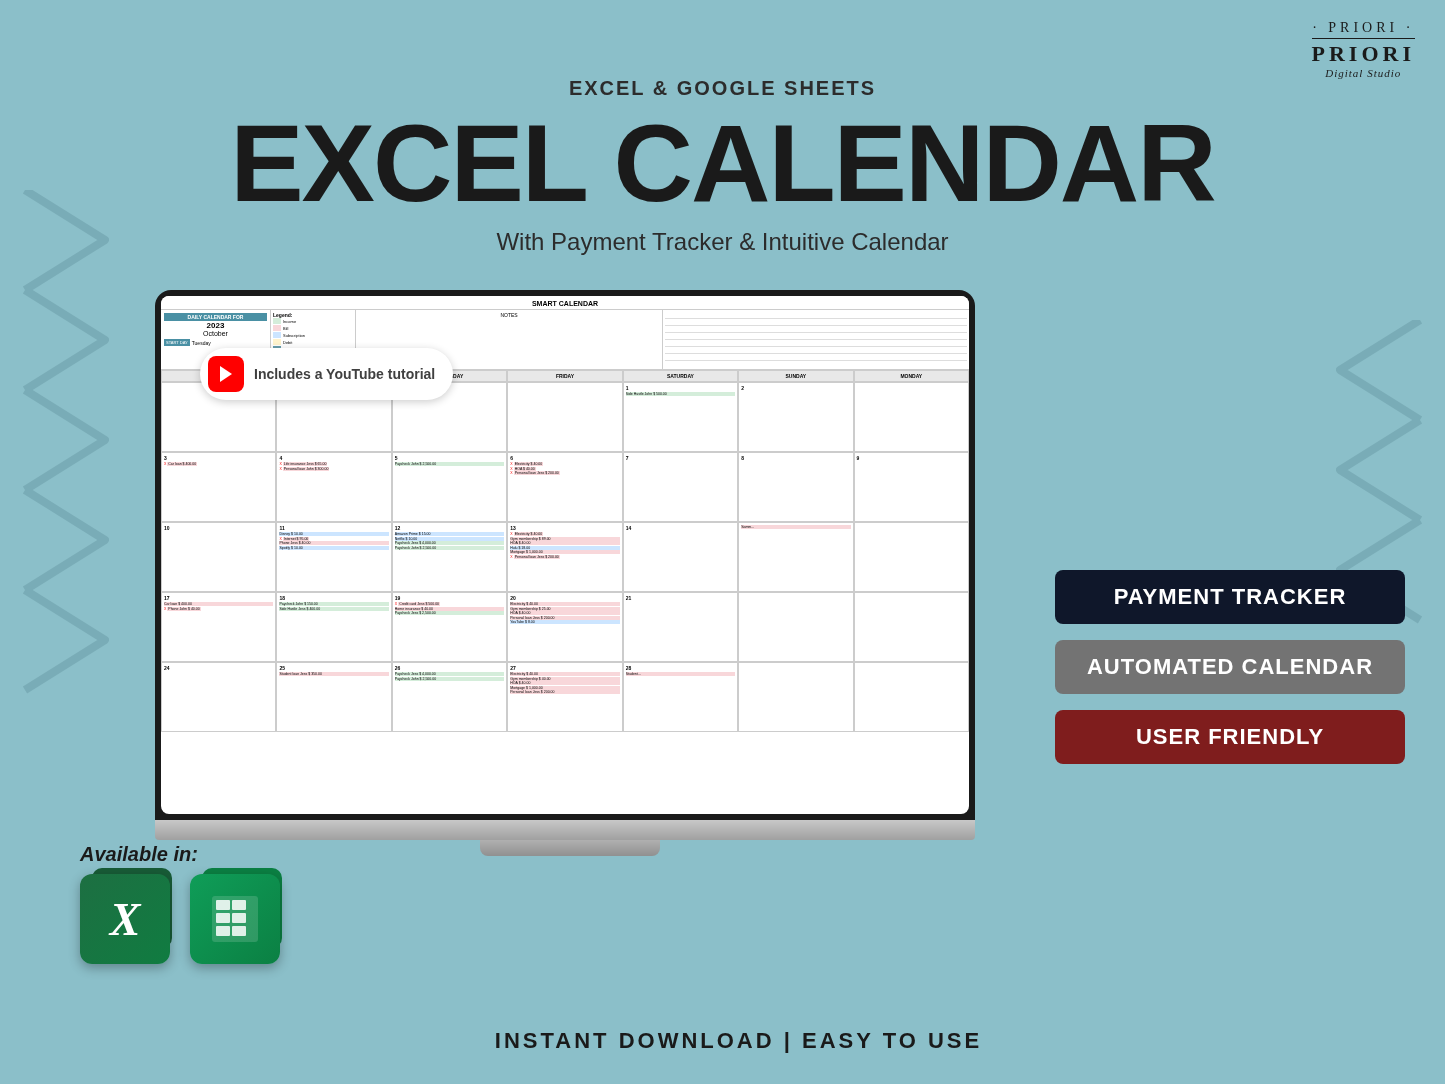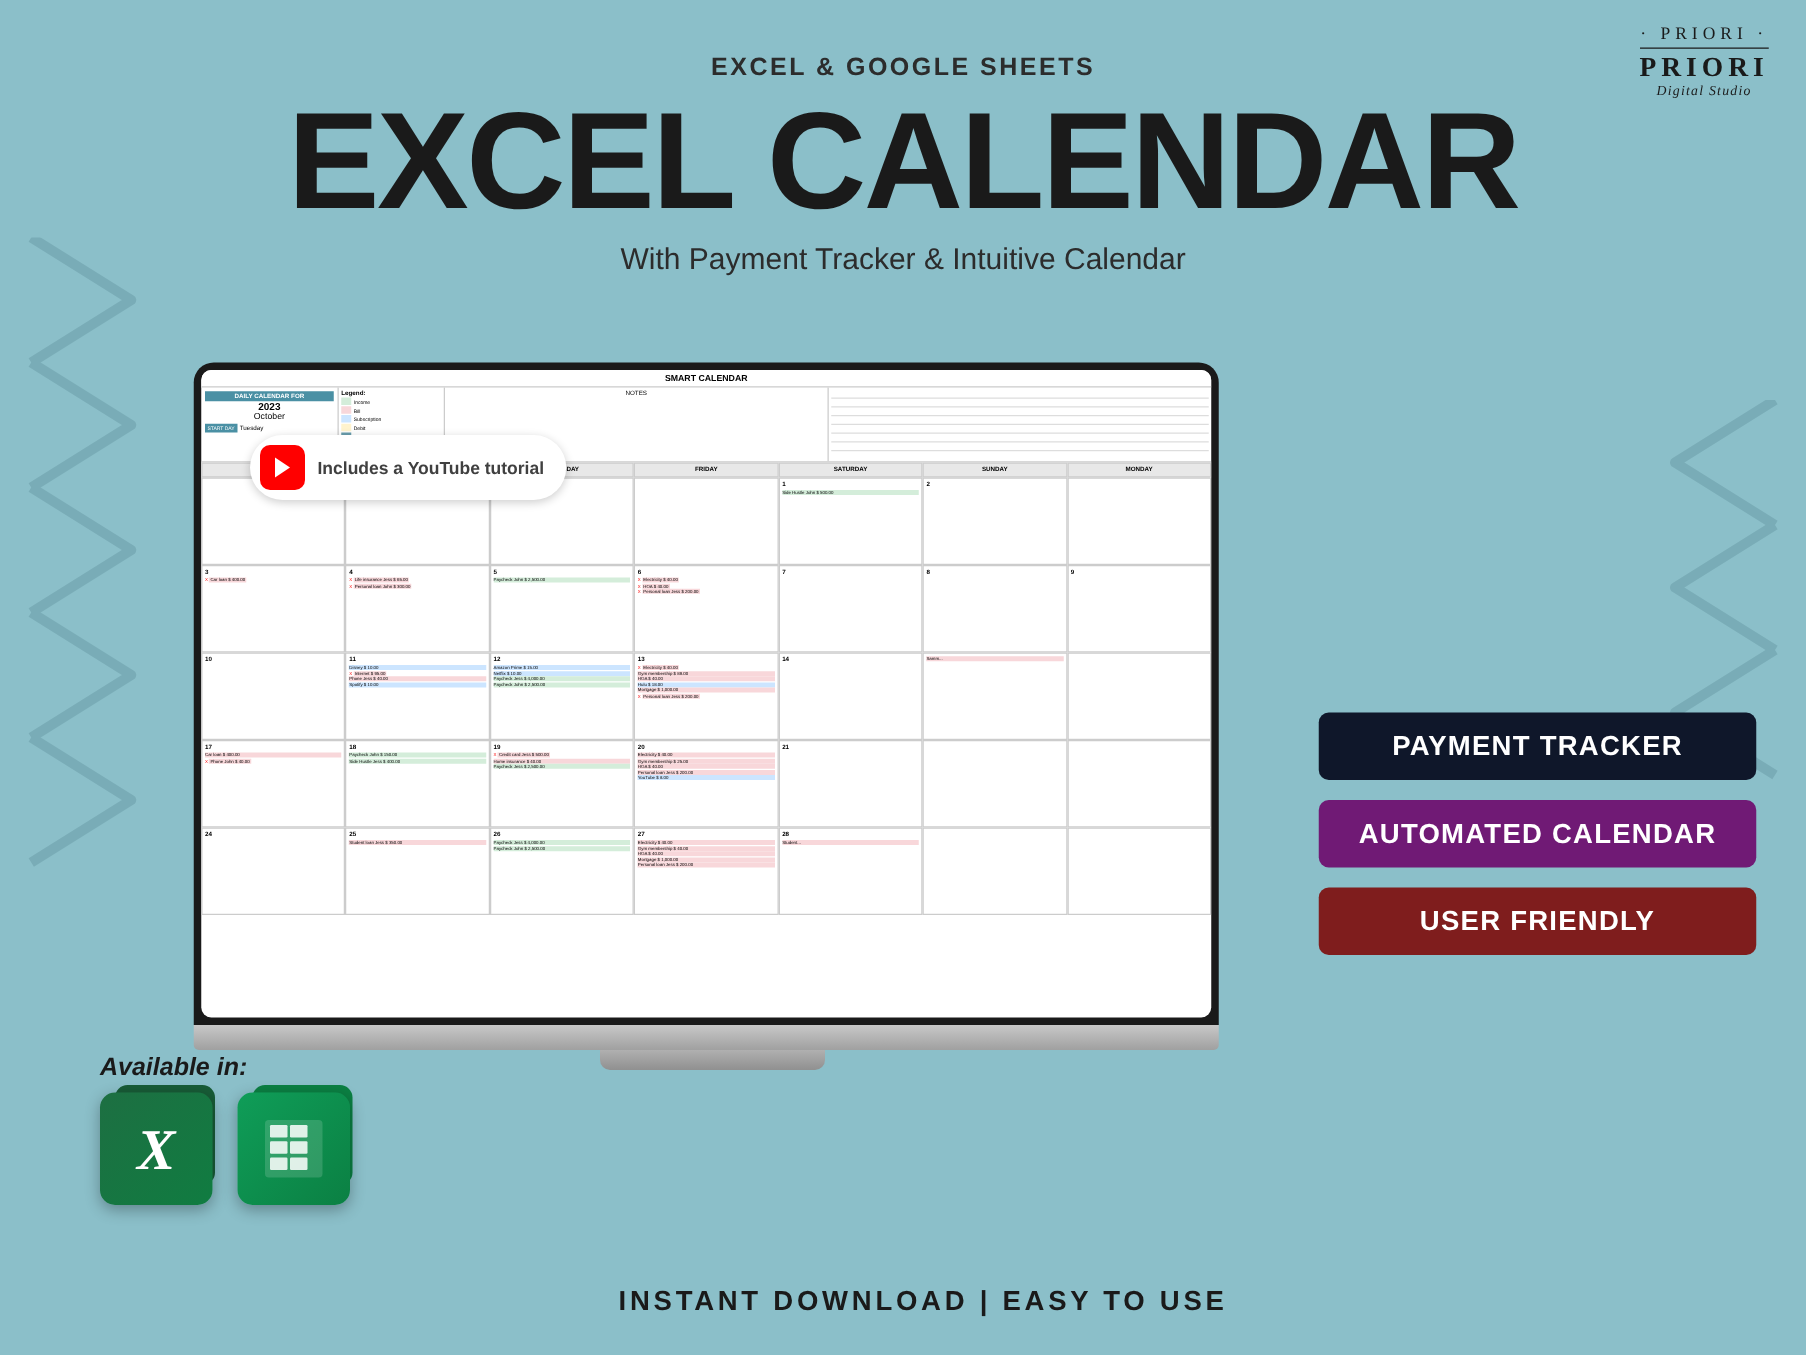--- a/index.html
+++ b/index.html
@@ -9,20 +9,21 @@
       background-color: #8bbfc9;
       font-family: 'Arial', sans-serif;
       overflow: hidden;
       position: relative;
     }
 
     
     .header {
       text-align: center;
       padding-top: 43px;
+      margin-top: 34px;
     }
     .subtitle-top {
       font-size: 20px;
       font-weight: 600;
       letter-spacing: 2px;
       color: #2c2c2c;
       margin-bottom: 8px;
     }
     .main-title {
       font-size: 110px;
@@ -279,21 +280,21 @@
       letter-spacing: 1px;
       text-align: center;
       min-width: 350px;
     }
     .feature-payment {
       background: #0f172a;
       color: white;
       text-align: center;
     }
     .feature-calendar {
-      background: #701a75;
+      background: #737373;
       color: white;
     }
     .feature-user {
       background: #7f1d1d;
       color: white;
     }
 
     
     .available-in {
       position: absolute;

